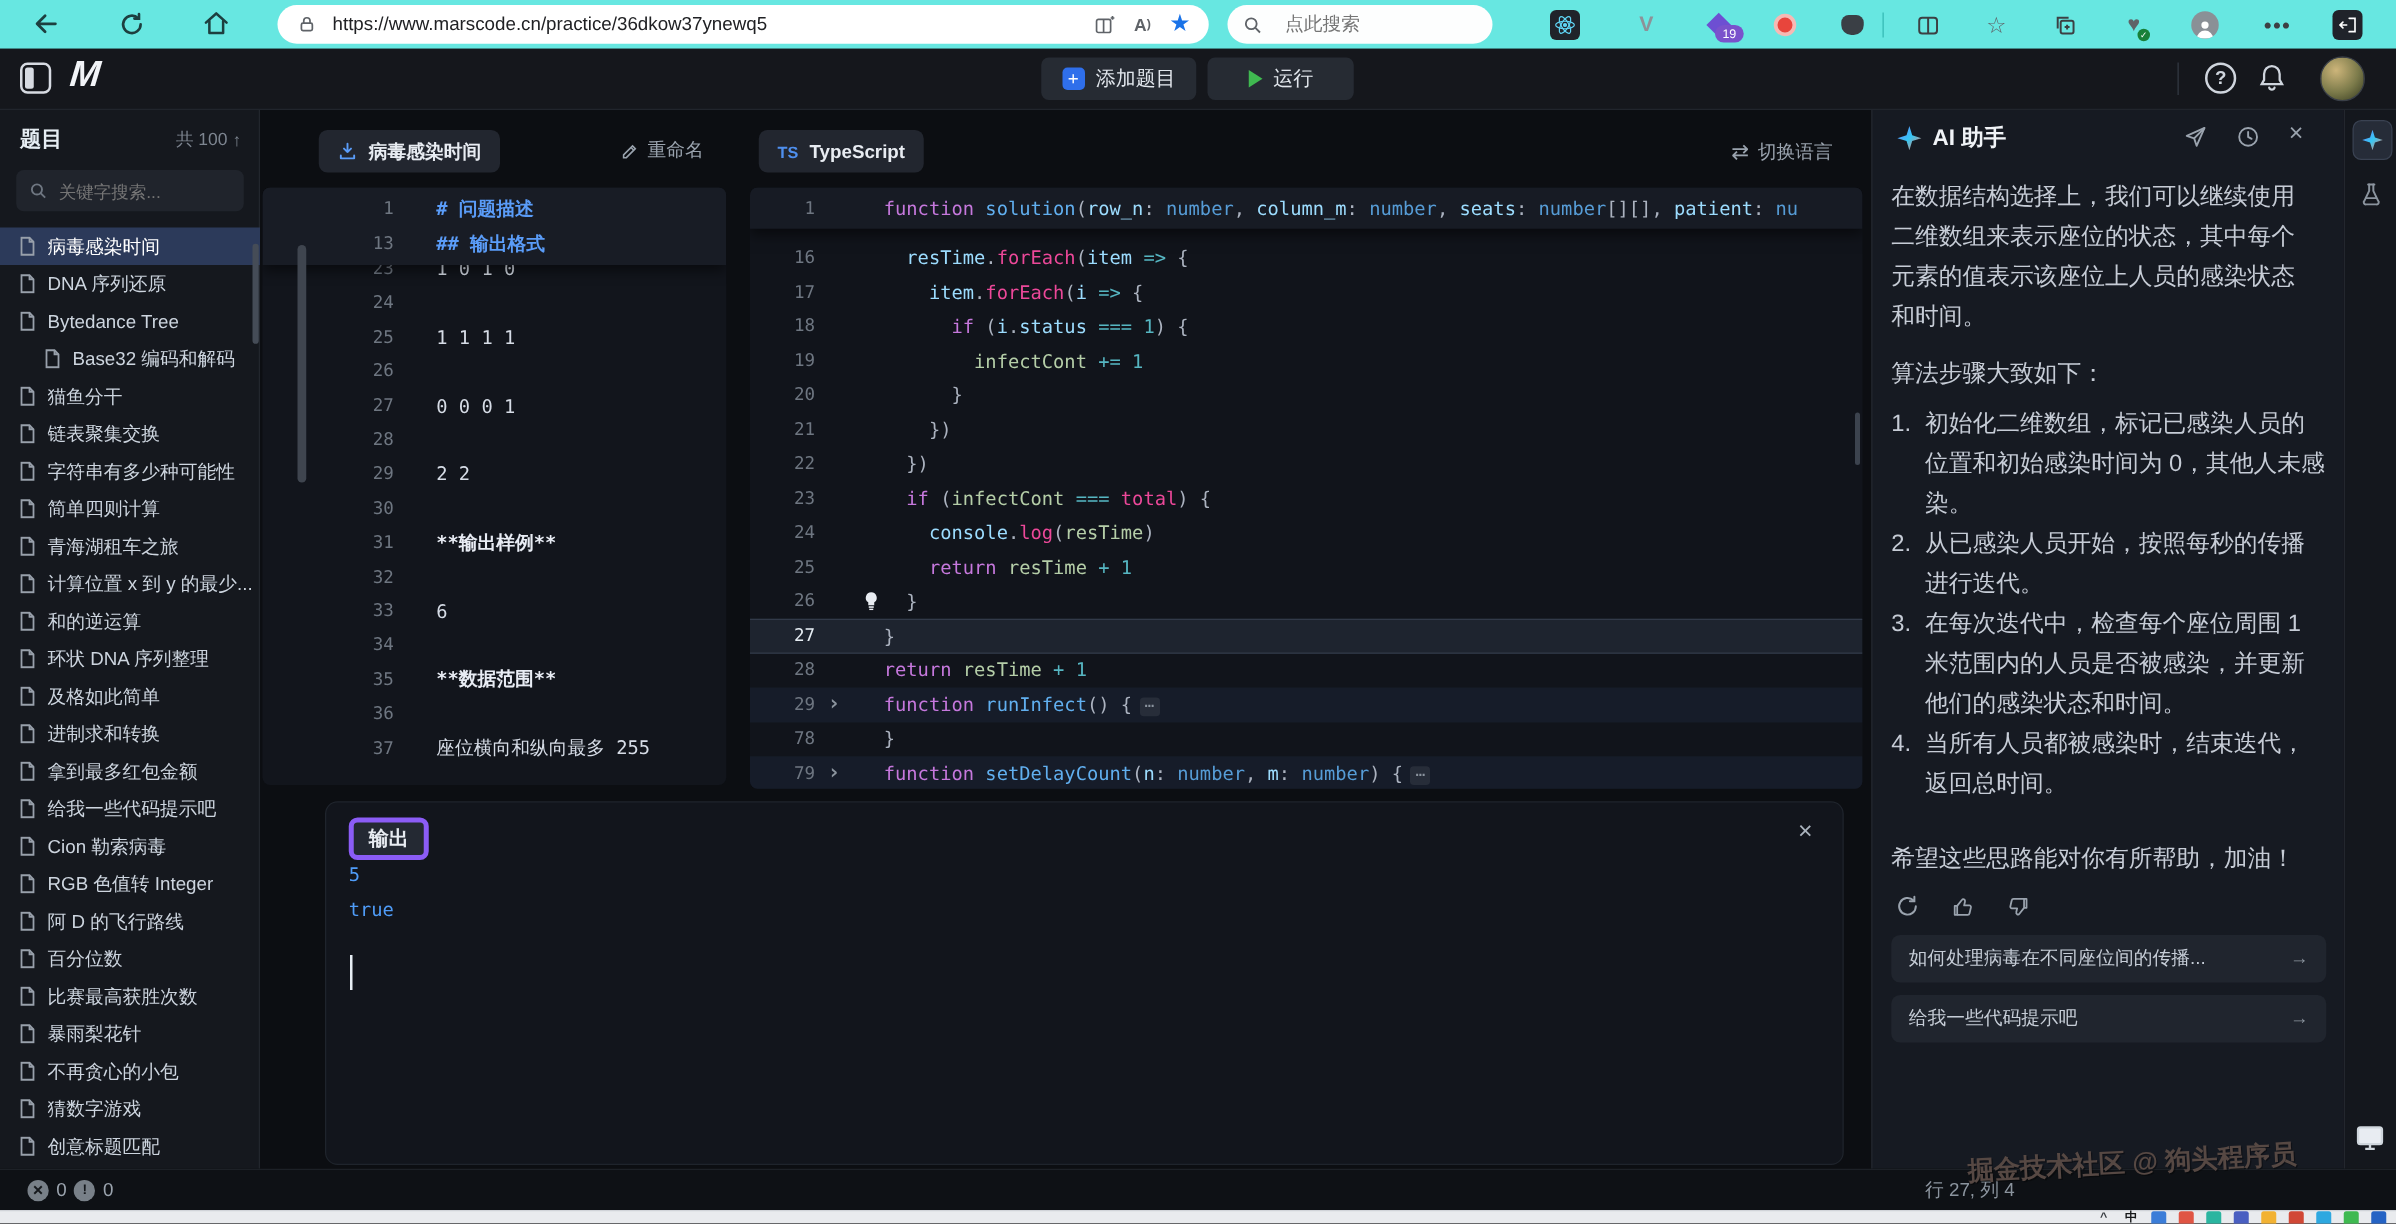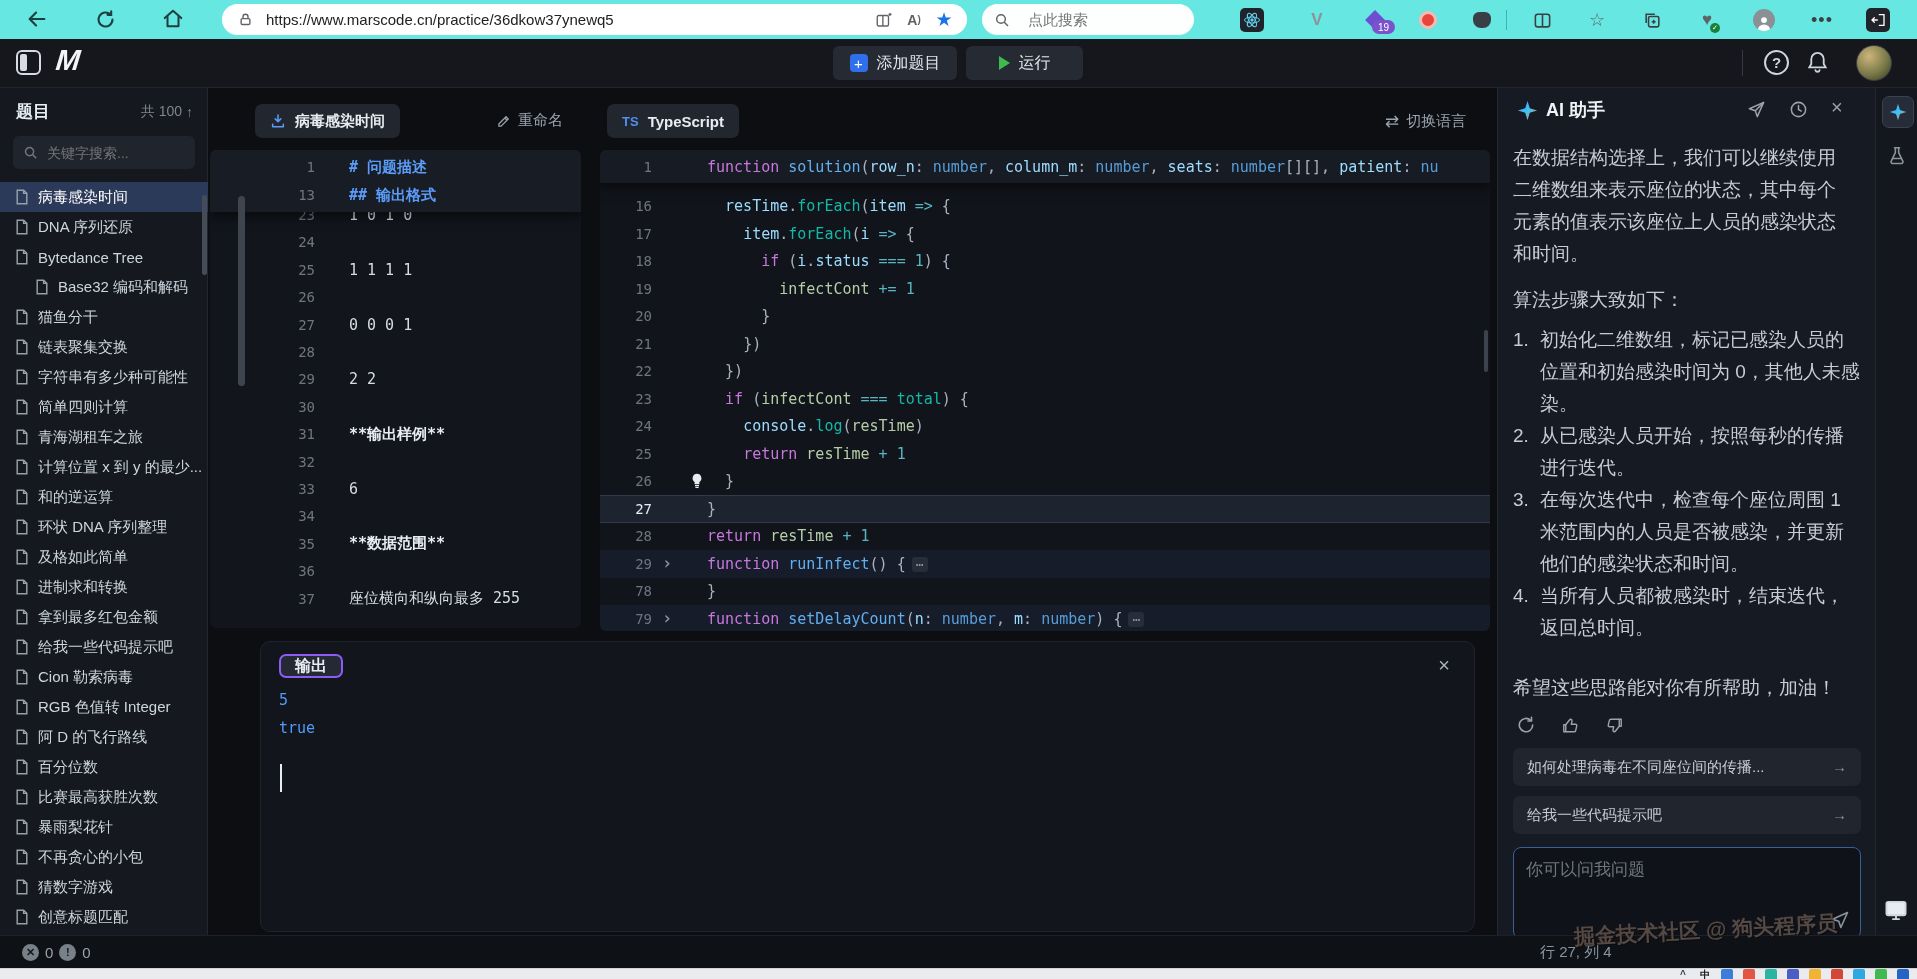--- a/index.html
+++ b/index.html
@@ -105,27 +105,27 @@
   .cd-ct{position:absolute;left:107px;white-space:pre;color:#d4d4d4;}
   .cd-row.active{background:#1e242f;border-top:1px solid #323a49;border-bottom:1px solid #323a49;box-sizing:border-box;}
   .cd-row.active .cd-ln{color:#e6edf3;}
   .cd-row.folded{background:#161c29;}
   .fold-arrow{position:absolute;left:62px;color:#8b949e;font-size:17px;font-weight:bold;cursor:pointer;line-height:1;}
   .fold-dots{color:#8b949e;background:#272d39;border-radius:3px;padding:0 4px;margin-left:6px;font-size:13px;cursor:pointer;}
   .bulb{position:absolute;left:90px;cursor:pointer;}
   #code-sticky{position:absolute;left:0;top:0;width:100%;height:33px;background:#171b24;z-index:3;box-shadow:0 5px 10px rgba(0,0,0,.5);}
   #code-sticky .cd-row{top:3px;}
   #code-thumb{position:absolute;left:1484px;top:330px;width:4px;height:42px;background:#3c434e;border-radius:2px;z-index:4;}
-  .tk-kw{color:#c678dd;} .tk-fn{color:#61afef;} .tk-me{color:#14b8a6;} .tk-va{color:#9cdcfe;}
+  .tk-kw{color:#c678dd;} .tk-fn{color:#61afef;} .tk-me{color:#ec4899;} .tk-va{color:#9cdcfe;}
   .tk-nu{color:#56b6c2;} .tk-ty{color:#569cd6;} .tk-pu{color:#abb2bf;} .tk-op{color:#56b6c2;}
   .tk-gr{color:#b5cea8;} .tk-pl{color:#d4d4d4;}
 
   
   #output{position:absolute;left:260px;top:641px;width:1215px;height:291px;background:#12151c;border-radius:10px;border:1px solid #1f242c;box-sizing:border-box;}
-  #out-tab{position:absolute;left:18px;top:12px;width:64px;height:24px;background:#242933;border:2px solid #8b5cf6;border-radius:7px;
+  #out-tab{position:absolute;left:18px;top:12px;width:64px;height:34px;background:#242933;border:4px solid #8b5cf6;border-radius:7px;
     display:flex;align-items:center;justify-content:center;color:#e8ecf2;font-weight:bold;font-size:16px;box-sizing:border-box;cursor:pointer;}
   #out-close{position:absolute;right:24px;top:12px;color:#aab3bd;font-size:20px;cursor:pointer;}
   #out-lines{position:absolute;left:18px;top:44px;font-family:"DejaVu Sans Mono",monospace;font-size:15px;color:#4f9cf8;line-height:28px;}
   #out-cursor{position:absolute;left:19px;top:122px;width:2px;height:28px;background:#e6edf3;animation:blink 1.1s steps(1) infinite;}
   @keyframes blink{50%{opacity:0;}}
 
   
   #aipanel{position:absolute;left:1497px;top:88px;width:378px;height:847px;background:#161a22;border-left:1px solid #23272e;box-sizing:border-box;}
   #ai-head{position:absolute;left:19px;top:10px;display:flex;align-items:center;gap:8px;}
   #ai-title{font-size:18px;font-weight:bold;color:#f0f3f7;}
@@ -818,28 +818,20 @@
           </span>
       </div>
       <div class="chip">
         <span>如何处理病毒在不同座位间的传播...</span>
         <span class="arr">→</span>
       </div>
       <div class="chip">
         <span>给我一些代码提示吧</span>
         <span class="arr">→</span>
       </div>
-      <div id="ai-inputbox">
-        <textarea placeholder="你可以问我问题" style=""></textarea>
-        <span id="ai-send">
-          <svg width="20" height="20" viewBox="0 0 24 24" fill="none" stroke="#8b949e" stroke-width="1.9" stroke-linejoin="round">
-              <path d="M3 11l18-8-8 18-2.5-7.5z"></path>
-            </svg>
-          </span>
-      </div>
     </div>
   </div>
 
   <div id="strip">
     <span id="strip-ai">
       <svg width="18" height="18" viewBox="0 0 24 24">
           <defs>
             <linearGradient id="g2" x1="0" y1="0" x2="1" y2="1">
               <stop offset="0" stop-color="#6a7bff"></stop>
               <stop offset=".5" stop-color="#35c8f5"></stop>

